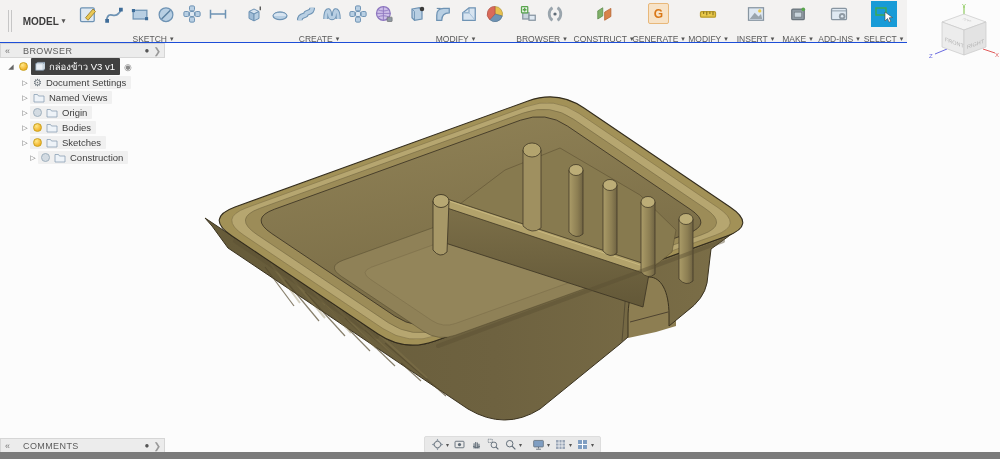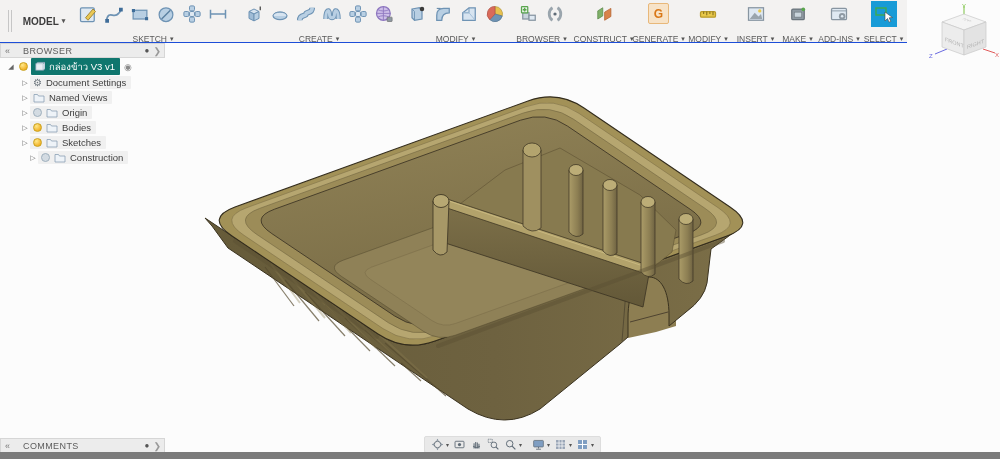--- a/index.html
+++ b/index.html
@@ -26,21 +26,21 @@
              box-sizing:border-box;display:flex;align-items:center;font-size:9px;color:#5c5c5c;}
   .panel-hdr .coll{font-size:9px;color:#777;margin:0 5px 0 4px;}
   .panel-hdr .title{flex:1;letter-spacing:.4px;padding-left:8px;}
   .panel-hdr .dot{font-size:8px;color:#555;margin-right:4px;}
   .panel-hdr .chev{font-size:9px;color:#999;margin-right:3px;}
 
   
   .brow{position:absolute;height:15px;display:flex;align-items:center;font-size:9.5px;color:#3d3d3d;}
   .expander{width:10px;font-size:7px;color:#666;text-align:center;}
   .chip{display:flex;align-items:center;background:#f0f0f0;padding:1px 5px 1px 3px;border-radius:1px;gap:4px;}
-  .chip.selected{background:#0f766e;color:#ffffff;}
+  .chip.selected{background:#404040;color:#ffffff;}
   .bulb{width:7px;height:7px;border-radius:50%;display:inline-block;}
   .bulb.on{background:radial-gradient(circle at 35% 30%,#ffe98a,#f2b32a 70%);border:1px solid #caa21d;}
   .bulb.off{background:#d3dbe2;border:1px solid #9fb0bd;}
   .target{font-size:9px;color:#8a8a8a;margin-left:4px;}
 
   
   .navbar{position:absolute;left:424px;top:436px;height:17px;background:#e9e9e9;border:1px solid #dddddd;
           border-radius:2px;display:flex;align-items:center;padding:0 4px;box-sizing:border-box;}
   .nav-ic{display:flex;align-items:center;justify-content:center;margin:0 2px;}
   .nav-caret{font-size:6px;color:#555;margin:0 2px 0 0;}

